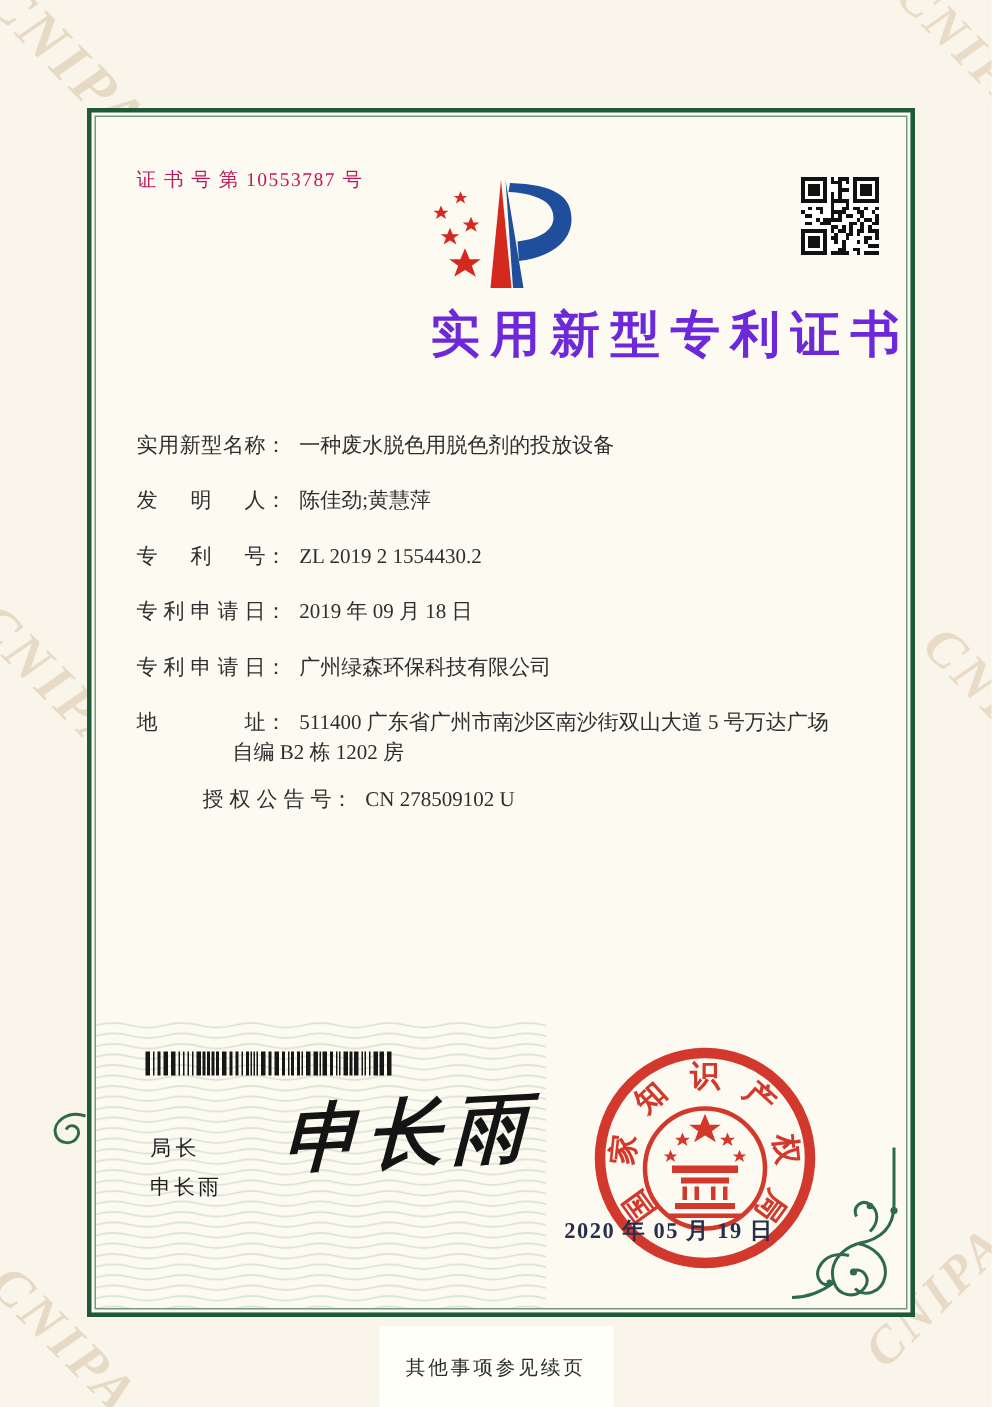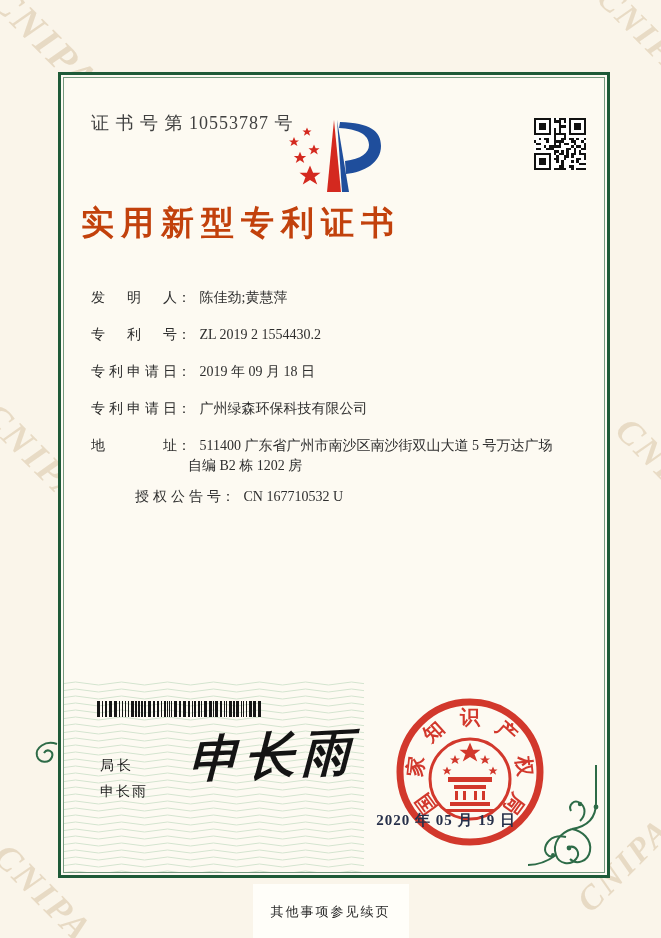--- a/index.html
+++ b/index.html
@@ -28,41 +28,41 @@
 
   
   .certificate{
     position:absolute;left:58px;top:72px;width:552px;height:806px;
     box-sizing:border-box;
     background:#fdfaf2;
     border:3px solid #1e5a38;
     box-shadow: inset 0 0 0 2px #fdfaf2, inset 0 0 0 3px #74997f;
   }
 
-  .cert-no{position:absolute;left:30px;top:36px;font-size:18px;letter-spacing:1px;color:#404040;}
+  .cert-no{position:absolute;left:30px;top:36px;font-size:13px;letter-spacing:1px;color:#be185d;}
   .qr{position:absolute;left:473px;top:43px;width:52px;height:52px;}
   .logo{position:absolute;left:227px;top:41px;width:96px;height:80px;}
 
   .title{
     position:absolute;left:0;top:126px;width:100%;
-    text-align:left;font-size:33px;font-weight:bold;
-    letter-spacing:7px;color:#c2410c;margin-left:20px;
+    text-align:right;font-size:33px;font-weight:bold;
+    letter-spacing:7px;color:#6d28d9;
   }
 
   
   .fields{position:absolute;left:30px;top:212px;right:24px;font-size:14px;color:#2e2e2e;}
   .frow{margin-bottom:16px;line-height:21px;}
   .flabel{
     display:inline-block;width:86px;
     text-align:justify;text-align-last:justify;
     vertical-align:top;
   }
   .fcolon{display:inline-block;vertical-align:top;}
   .fvalue{display:inline-block;margin-left:5px;vertical-align:top;max-width:400px;}
-  .addr2{margin-left:97px;line-height:20px;margin-top:0px;}
+  .addr2{margin-left:64px;line-height:20px;margin-top:0px;}
   .cols{display:flex;}
   .cols .pair2{margin-left:44px;}
 
   
   .paras{position:absolute;left:30px;right:24px;top:466px;font-size:13.5px;line-height:24px;color:#242424;text-align:justify;}
   .paras p{margin:0;text-indent:2em;}
 
   
   .waves{position:absolute;left:3px;right:3px;bottom:3px;height:192px;pointer-events:none;}
 
@@ -263,20 +263,24 @@
       <use href="#st" transform="translate(12,42) scale(0.62)" fill="#d4291f"></use>
       <use href="#st" transform="translate(26,34) scale(0.55)" fill="#d4291f"></use>
       <use href="#st" transform="translate(6,26)  scale(0.5)" fill="#d4291f"></use>
       <use href="#st" transform="translate(19,16) scale(0.45)" fill="#d4291f"></use>
     </svg>
 
     <div class="title">实用新型专利证书</div>
 
     <div class="fields">
       <div class="frow">
+        <span class="flabel">实用新型名称</span><span class="fcolon">：</span>
+        <span class="fvalue">一种废水脱色用脱色剂的投放设备</span>
+      </div>
+      <div class="frow">
         <span class="flabel">发明人</span><span class="fcolon">：</span>
         <span class="fvalue">陈佳劲;黄慧萍</span>
       </div>
       <div class="frow">
         <span class="flabel">专利号</span><span class="fcolon">：</span>
         <span class="fvalue">ZL 2019 2 1554430.2</span>
       </div>
       <div class="frow">
         <span class="flabel">专利申请日</span><span class="fcolon">：</span>
         <span class="fvalue">2019 年 09 月 18 日</span>
@@ -286,21 +290,21 @@
         <span class="fvalue">广州绿森环保科技有限公司</span>
       </div>
       <div class="frow" style="margin-bottom:10px;">
         <span class="flabel">地址</span><span class="fcolon">：</span>
         <span class="fvalue">511400 广东省广州市南沙区南沙街双山大道 5 号万达广场</span>
         <div class="addr2">自编 B2 栋 1202 房</div>
       </div>
       <div class="frow cols">
         <div class="pair2">
           <span class="flabel">授权公告号</span><span class="fcolon">：</span>
-          <span class="fvalue">CN 167710532 U</span>
+          <span class="fvalue">CN 278509102 U</span>
         </div>
       </div>
     </div>
 
 
     <div class="barcode" id="barcode">
         <span style="width: 3px; margin-right: 2px;"></span>
         <span style="width: 1px; margin-right: 2px;"></span>
         <span style="width: 2px; margin-right: 2px;"></span>
         <span style="width: 3px; margin-right: 2px;"></span>

